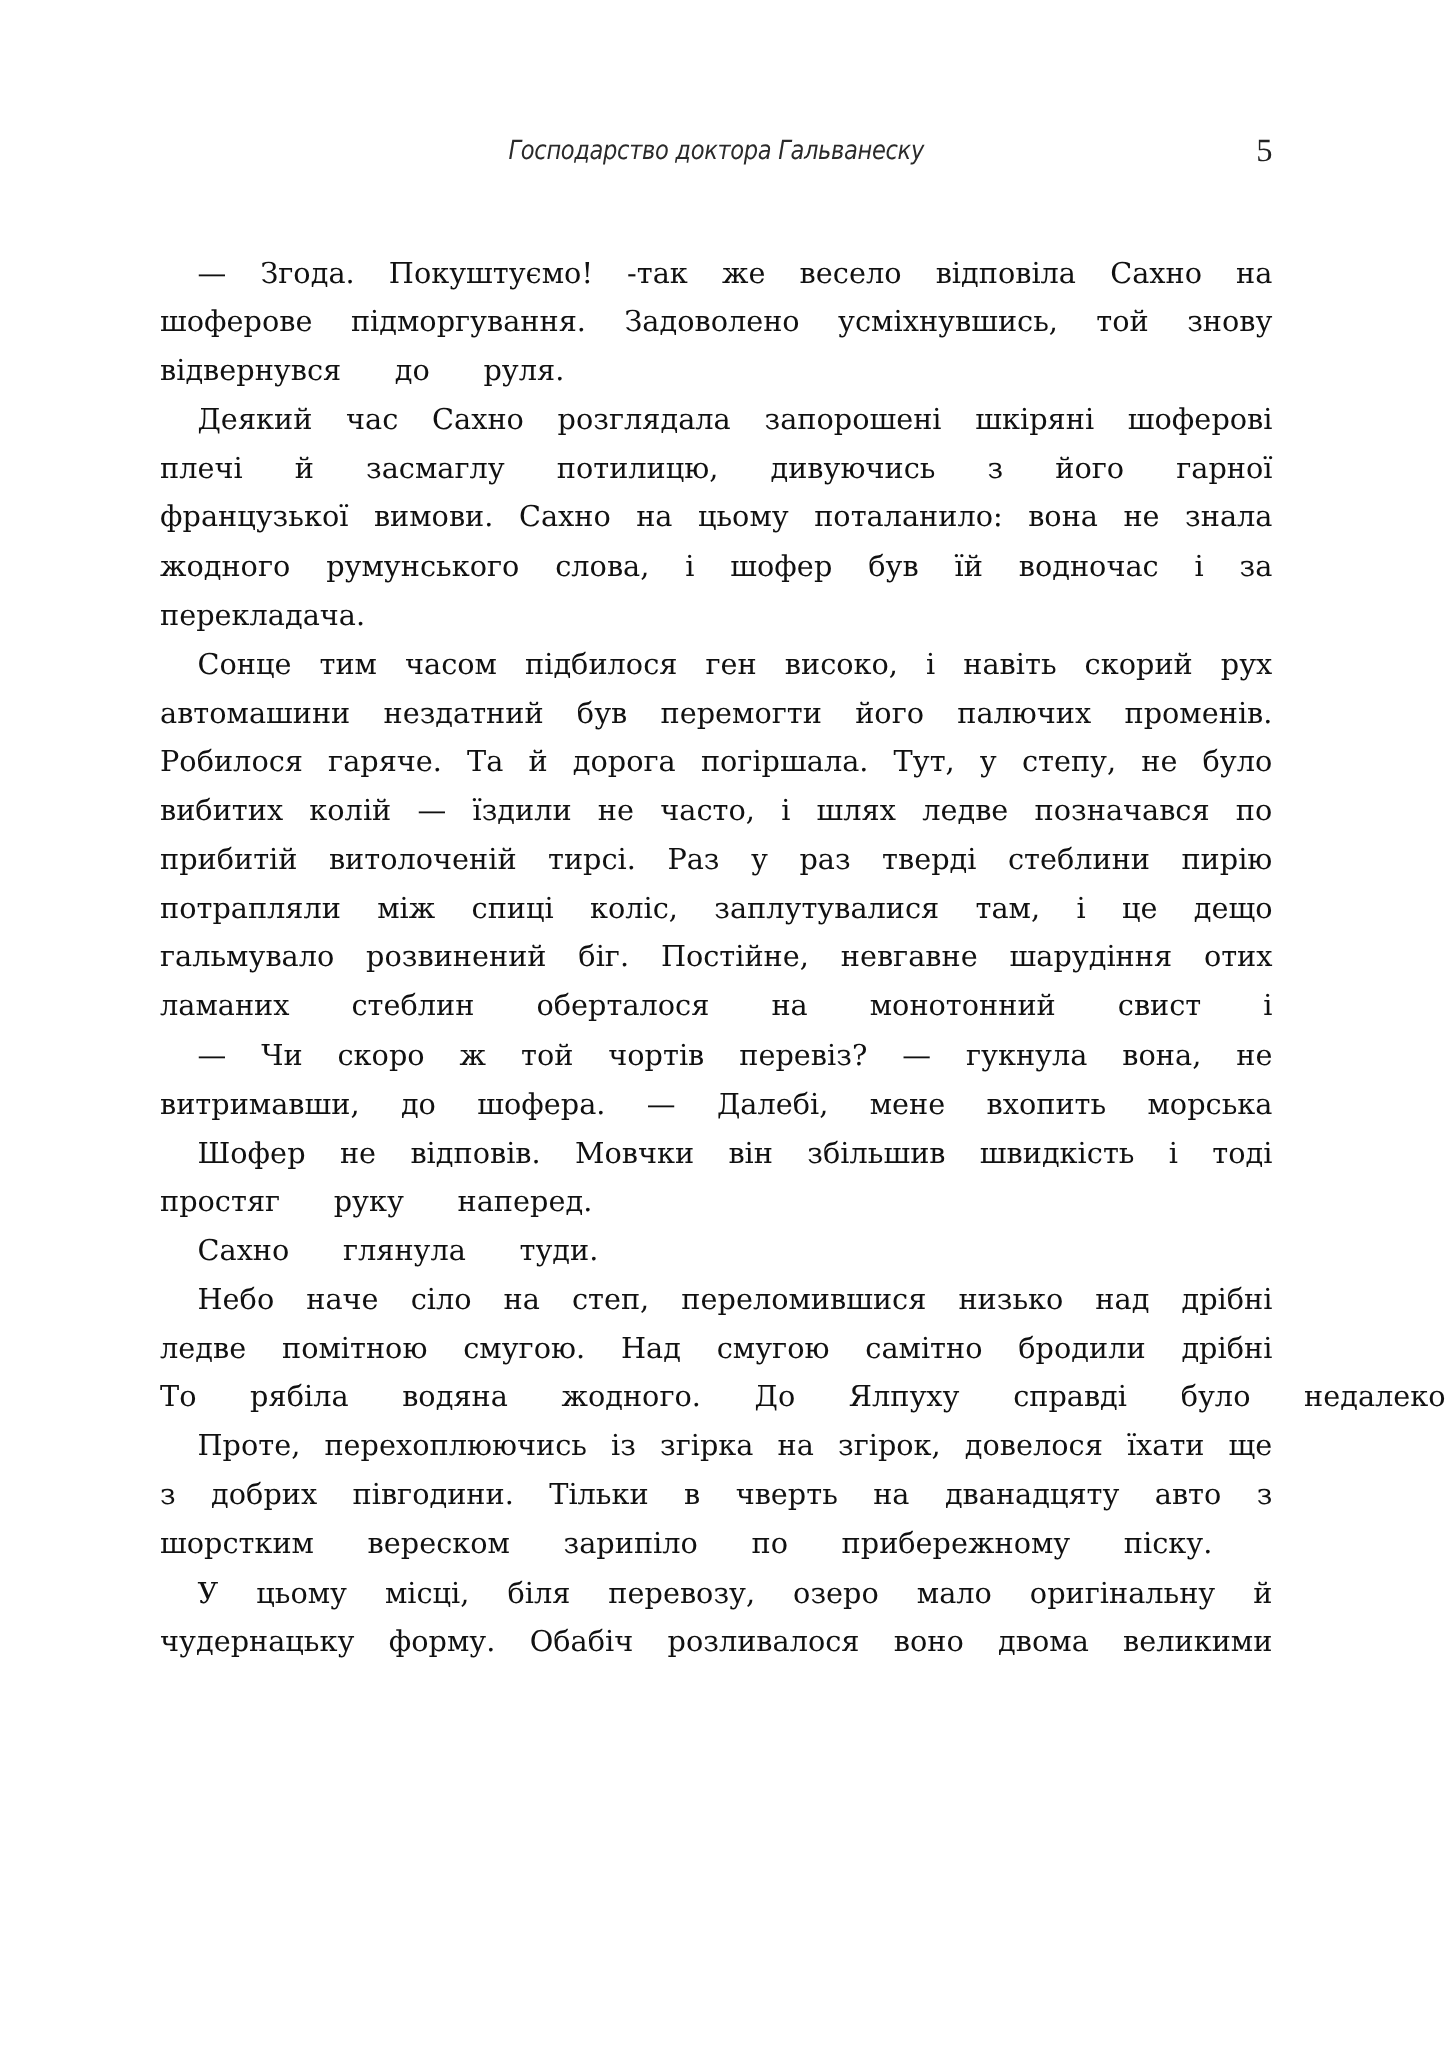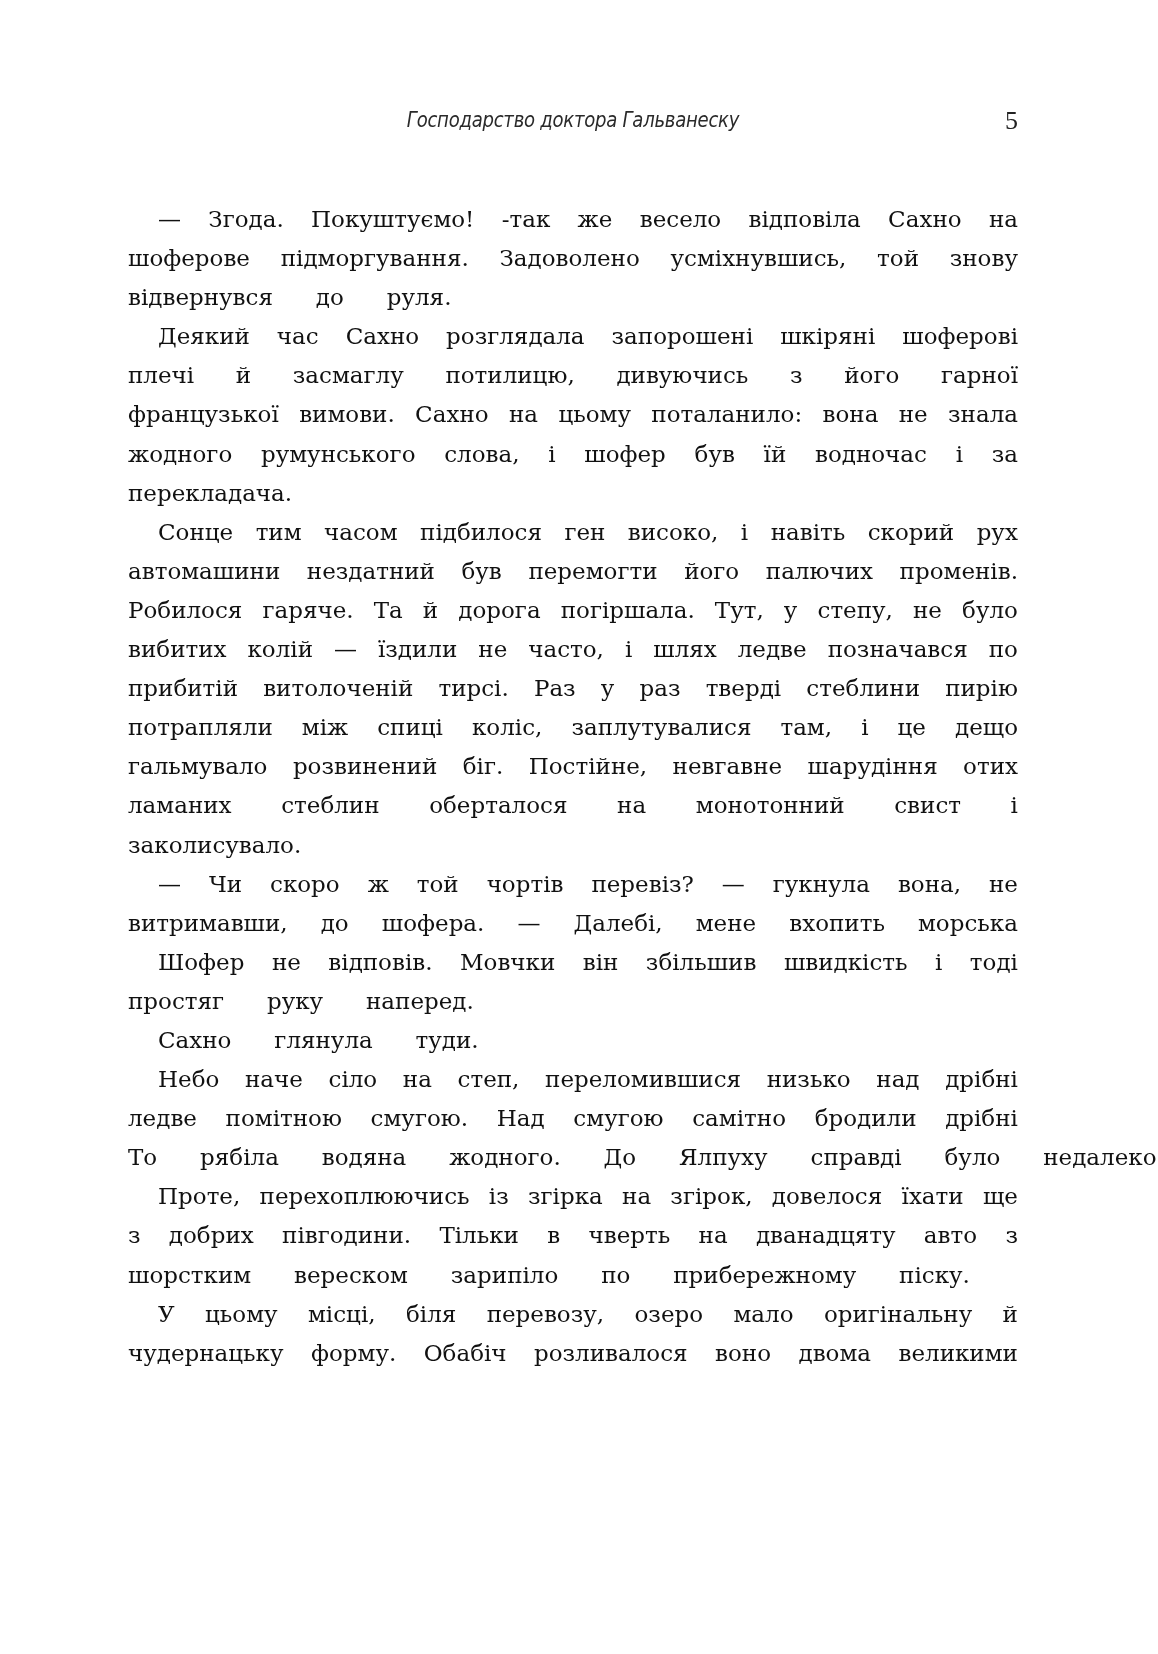--- a/index.html
+++ b/index.html
@@ -195,23 +195,20 @@
         </div>
         <div class="line">
           <span class="w">ламаних</span>
           <span class="w">стеблин</span>
           <span class="w">оберталося</span>
           <span class="w">на</span>
           <span class="w">монотонний</span>
           <span class="w">свист</span>
           <span class="w">і</span>
         </div>
-        <div class="line last">
-          <span class="w">заколисувало.</span>
-        </div>
       </div>
       <div>
         <div class="line indent">
           <span class="w">—</span>
           <span class="w">Чи</span>
           <span class="w">скоро</span>
           <span class="w">ж</span>
           <span class="w">той</span>
           <span class="w">чортів</span>
           <span class="w">перевіз?</span>

